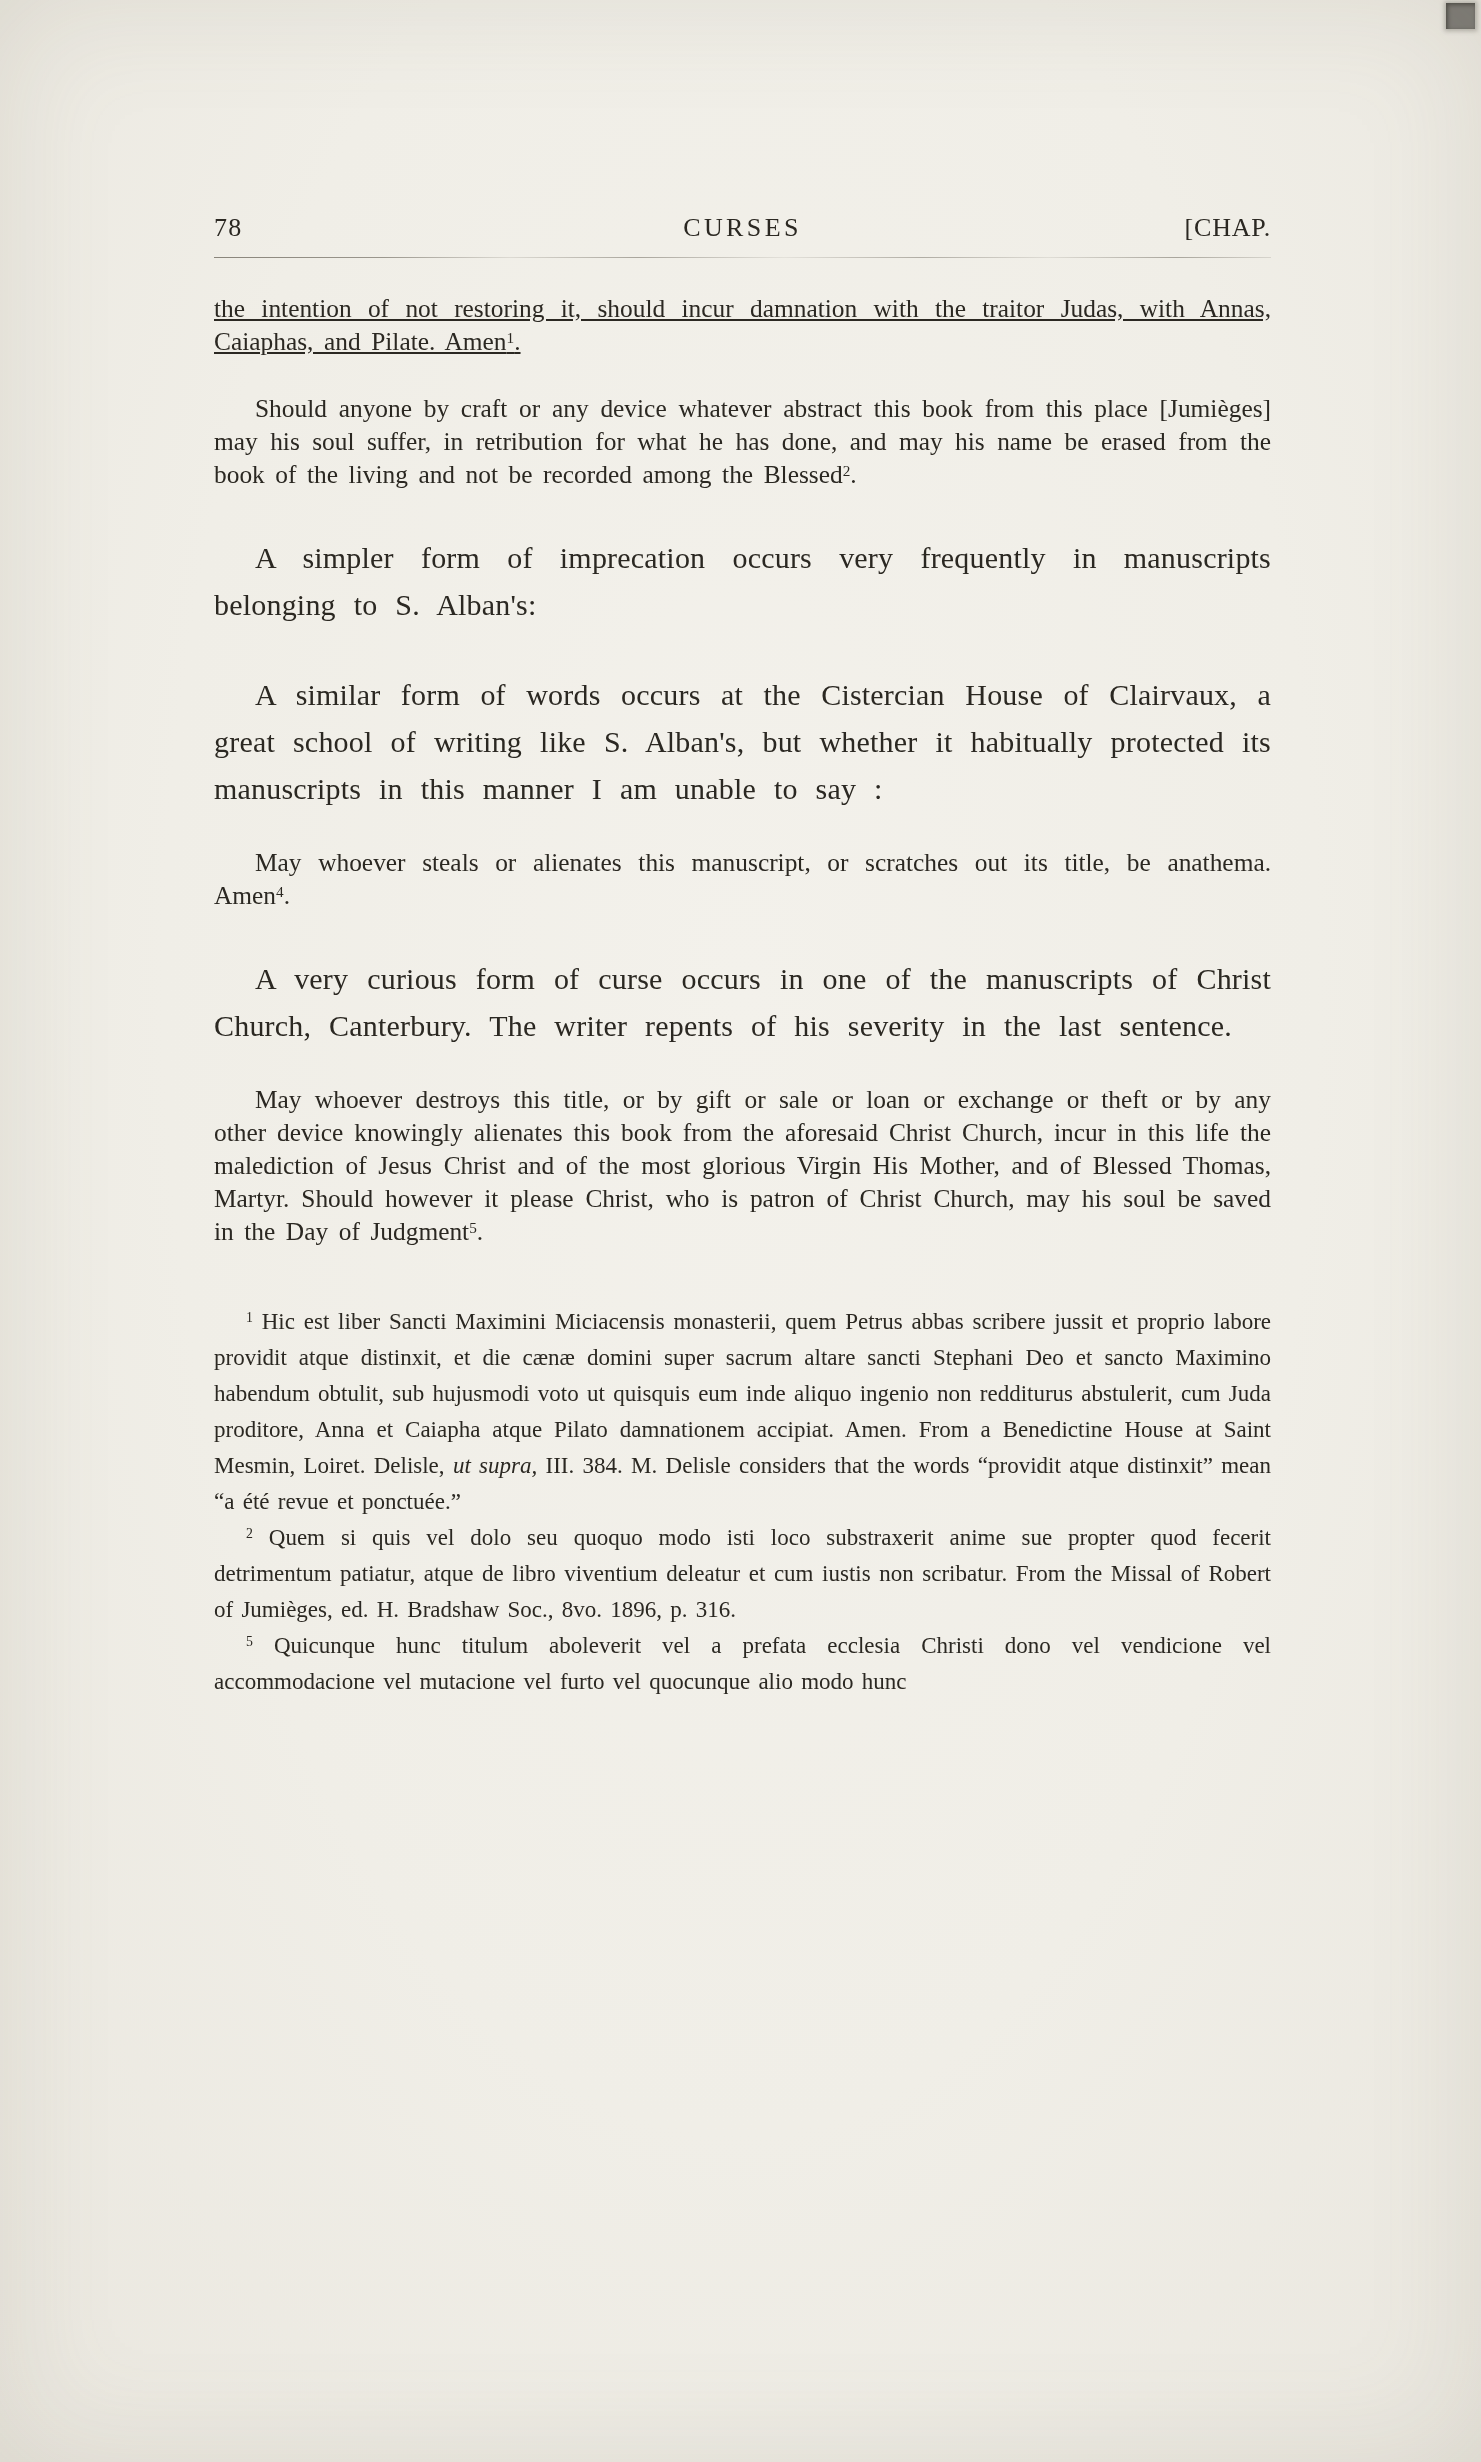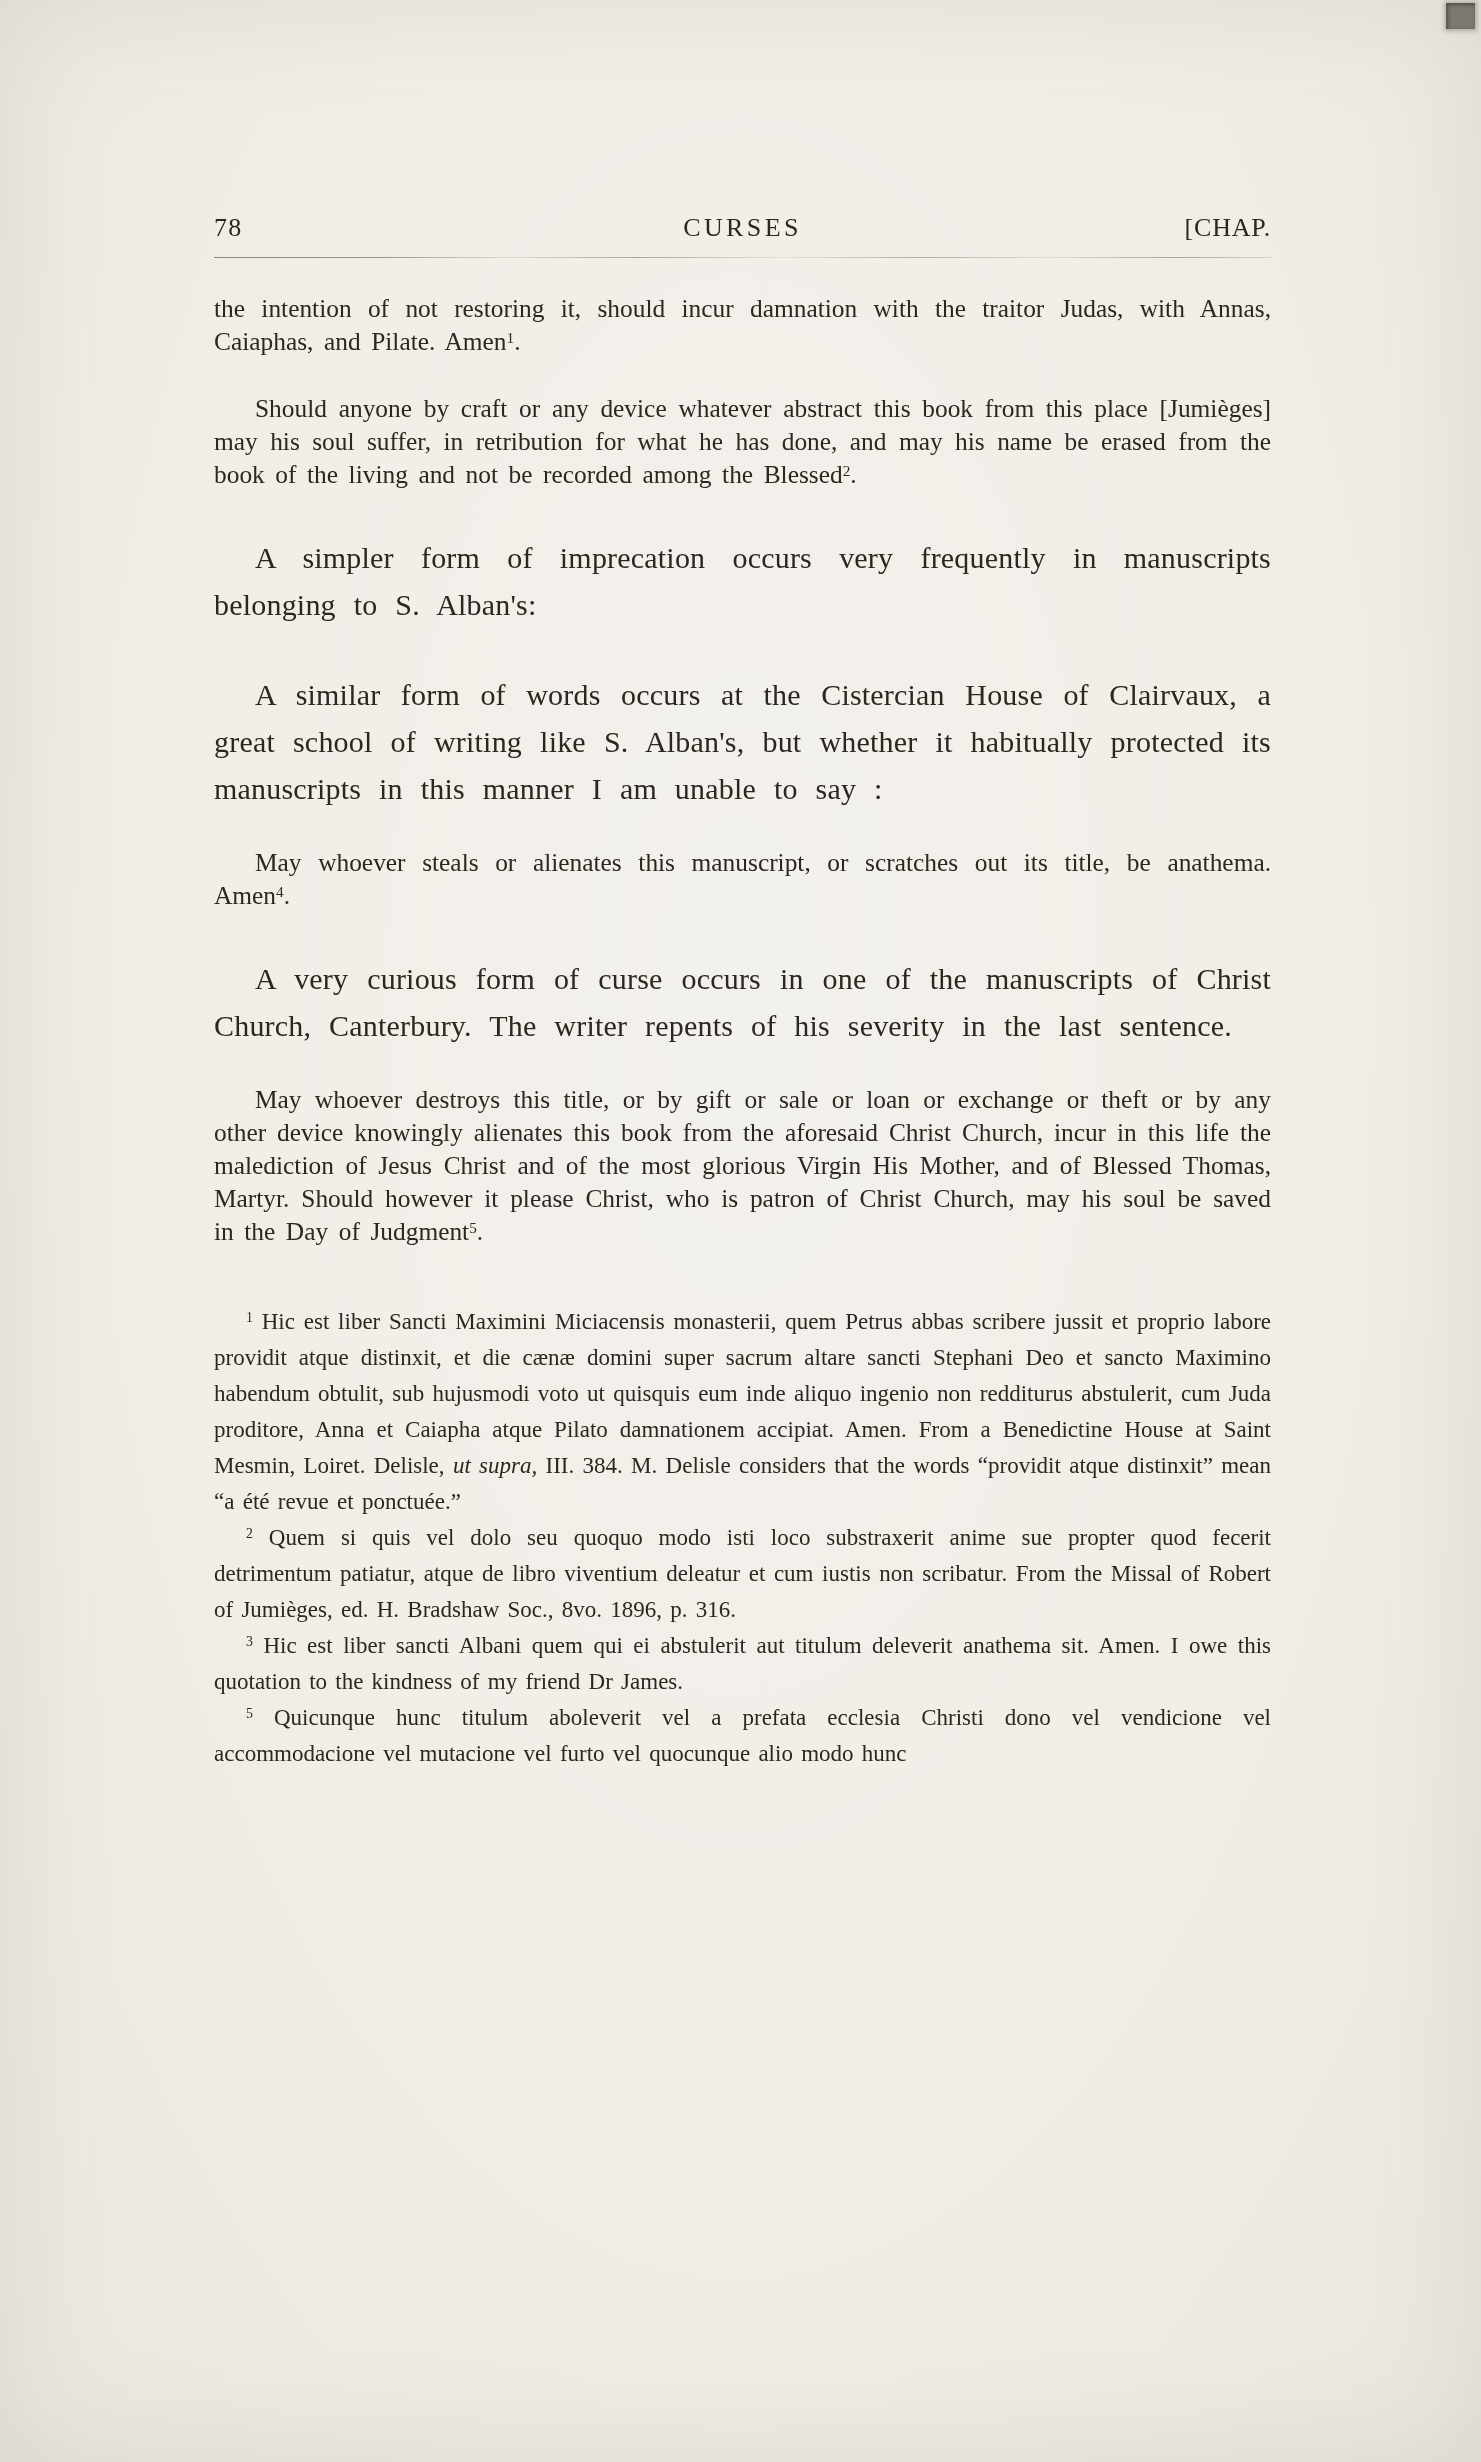--- a/index.html
+++ b/index.html
@@ -66,21 +66,21 @@
     margin-top: 34px;
   }
   .main {
     font-size: 30px;
     line-height: 47px;
     word-spacing: 10.2px;
     letter-spacing: 0.2px;
     margin-top: 43px;
   }
   .indent   { text-indent: 41px; }
-  .noindent { text-indent: 0; }
+  .noindent { text-indent: 0; text-decoration: underline; }
 
   sup.fnref {
     font-size: 0.6em;
     vertical-align: baseline;
     position: relative;
     top: -0.5em;
     line-height: 0;
   }
 
   .footnotes { margin-top: 56px; }
@@ -112,19 +112,18 @@
     <p class="quote indent"><span>Should anyone by craft or any device whatever abstract this book from this place [Jumièges] may his soul suffer, in retribution for what he has done, and may his name be erased from the book of the living and not be recorded among the Blessed</span><sup class="fnref">2</sup><span>.</span></p>
     <p class="main indent"><span>A simpler form of imprecation occurs very frequently in manuscripts belonging to S. Alban's:</span></p>
     <p class="main indent"><span>A similar form of words occurs at the Cistercian House of Clairvaux, a great school of writing like S. Alban's, but whether it habitually protected its manuscripts in this manner I am unable to say :</span></p>
     <p class="quote indent"><span>May whoever steals or alienates this manuscript, or scratches out its title, be anathema.  Amen</span><sup class="fnref">4</sup><span>.</span></p>
     <p class="main indent"><span>A very curious form of curse occurs in one of the manuscripts of Christ Church, Canterbury.  The writer repents of his severity in the last sentence.</span></p>
     <p class="quote indent"><span>May whoever destroys this title, or by gift or sale or loan or exchange or theft or by any other device knowingly alienates this book from the aforesaid Christ Church, incur in this life the malediction of Jesus Christ and of the most glorious Virgin His Mother, and of Blessed Thomas, Martyr.  Should however it please Christ, who is patron of Christ Church, may his soul be saved in the Day of Judgment</span><sup class="fnref">5</sup><span>.</span></p>
 
     <div class="footnotes">
       <p class="footnote"><sup class="fnref">1</sup><span> Hic est liber Sancti Maximini Miciacensis monasterii, quem Petrus abbas scribere jussit et proprio labore providit atque distinxit, et die cænæ domini super sacrum altare sancti Stephani Deo et sancto Maximino habendum obtulit, sub hujusmodi voto ut quisquis eum inde aliquo ingenio non redditurus abstulerit, cum Juda proditore, Anna et Caiapha atque Pilato damnationem accipiat.  Amen.  From a Benedictine House at Saint Mesmin, Loiret.  Delisle, </span><i>ut supra,</i><span> III. 384.  M. Delisle considers that the words “providit atque distinxit” mean “a été revue et ponctuée.”</span></p>
       <p class="footnote"><sup class="fnref">2</sup><span> Quem si quis vel dolo seu quoquo modo isti loco substraxerit anime sue propter quod fecerit detrimentum patiatur, atque de libro viventium deleatur et cum iustis non scribatur.  From the Missal of Robert of Jumièges, ed. H. Bradshaw Soc., 8vo. 1896, p. 316.</span></p>
-      <p class="footnote"><sup class="fnref">3</sup><span> Hic est liber sancti Albani quem qui ei abstulerit aut titulum deleverit anathema sit.  Amen.  I owe this quotation to the kindness of my friend Dr James.</span></p>
       <p class="footnote"><sup class="fnref">5</sup><span> Quicunque hunc titulum aboleverit vel a prefata ecclesia Christi dono vel vendicione vel accommodacione vel mutacione vel furto vel quocunque alio modo hunc</span></p>
     </div>
 
   </div>
 </div>
 
 
 </body></html>

